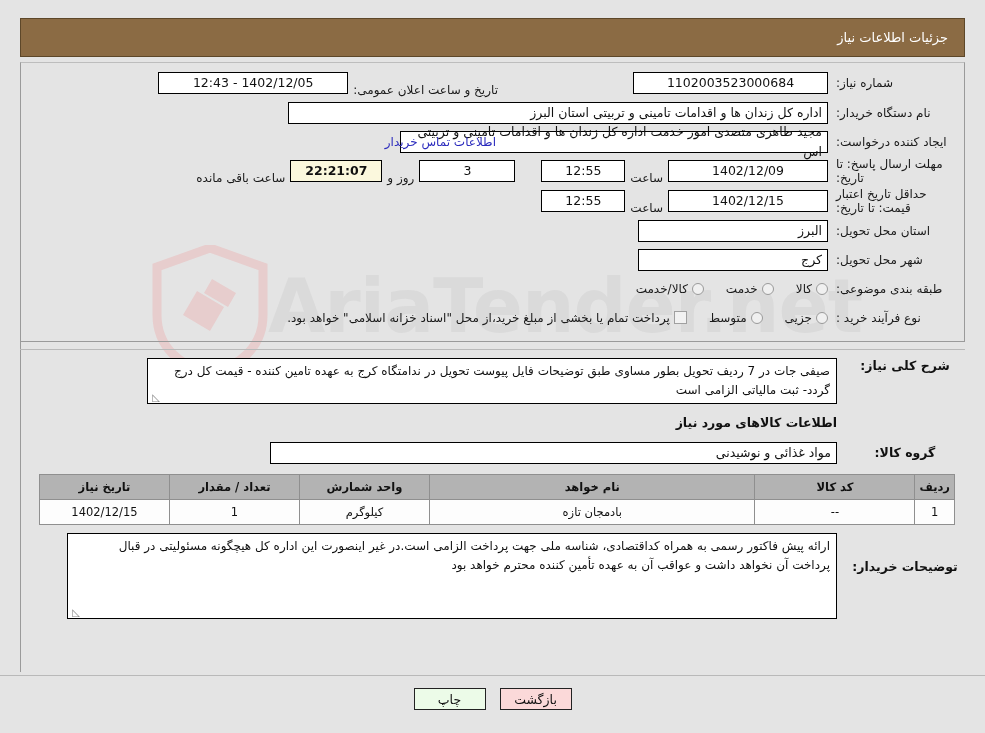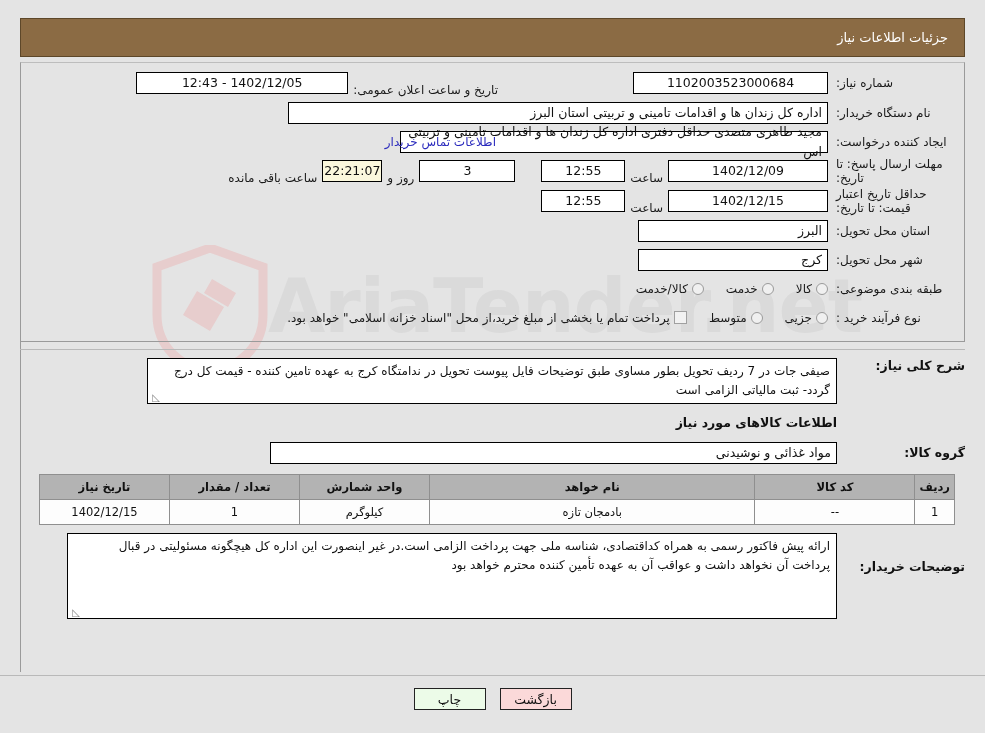--- a/index.html
+++ b/index.html
@@ -104,23 +104,23 @@
     display: flex;
     align-items: center;
   }
 
   .w-need     { width: 195px; justify-content: center; }
   .w-org      { width: 540px; }
   .w-creator  { width: 428px; }
   .w-date     { width: 160px; justify-content: center; }
   .w-time     { width: 84px;  justify-content: center; }
   .w-days     { width: 96px;  justify-content: center; }
-  .w-clock    { width: 60px;  justify-content: center; background:#fbf8dd; }
+  .w-clock    { width: 92px;  justify-content: center; background:#fbf8dd;font-weight:bold; }
   .w-prov     { width: 190px; }
-  .w-pubdate  { width: 212px; justify-content: center; }
+  .w-pubdate  { width: 190px; justify-content: center; }
   .w-group    { width: 567px; }
 
   .mini {
     font-size: 12px;
     color: #1a1a1a;
     padding: 0 5px;
     white-space: nowrap;
     margin-top: 14px;
   }
   .link {
@@ -157,21 +157,21 @@
     height: 0; border-top: 1px solid #b9b9b9;
     margin: 7px 0 8px 0;
   }
 
   
   .section2 { position: relative; }
   .blabel {
     font-weight: bold;
     font-size: 12.5px;
     color: #111;
-    text-align: right;
+    text-align: center;
     padding-left: 8px;
     flex: 0 0 128px;
     width: 128px;
     line-height: 15px;
   }
   .ta {
     border: 1px solid #000;
     background: #ffffff;
     font-size: 12px;
     line-height: 19px;
@@ -283,21 +283,21 @@
         <div class="inp w-pubdate">1402/12/05 - 12:43</div>
       </div>
 
       <div class="row">
         <div class="lbl">نام دستگاه خریدار:</div>
         <div class="inp w-org">اداره کل زندان ها و اقدامات تامینی و تربیتی استان البرز</div>
       </div>
 
       <div class="row">
         <div class="lbl">ایجاد کننده درخواست:</div>
-        <div class="inp w-creator">مجید طاهری متصدی حداقل دفتری اداره کل زندان ها و اقدامات تامینی و تربیتی اس</div>
+        <div class="inp w-creator">مجید طاهری متصدی امور خدمت اداره کل زندان ها و اقدامات تامینی و تربیتی اس</div>
         <a class="link">اطلاعات تماس خریدار</a>
       </div>
 
       <div class="row">
         <div class="lbl two">مهلت ارسال پاسخ: تا تاریخ:</div>
         <div class="inp w-date">1402/12/09</div>
         <div class="mini">ساعت</div>
         <div class="inp w-time">12:55</div>
         <div class="inp w-days" style="margin-right:26px">3</div>
         <div class="mini">روز و</div>

